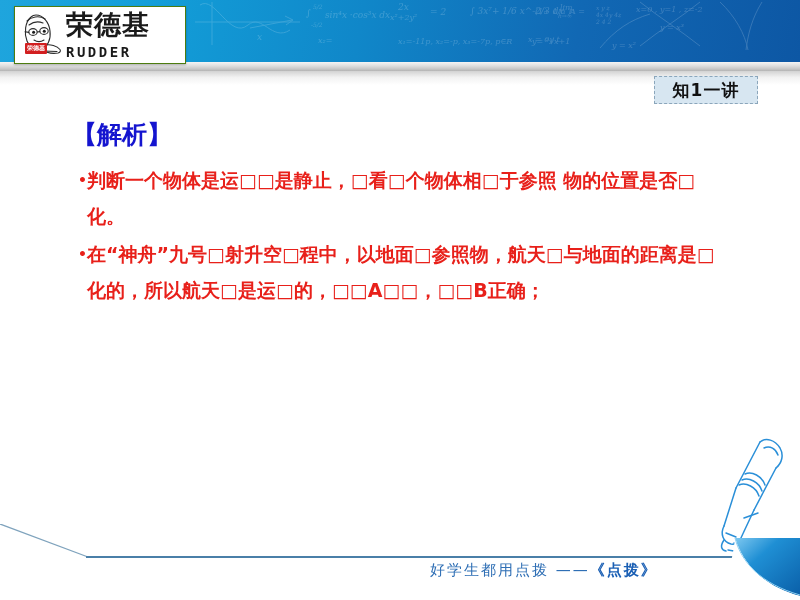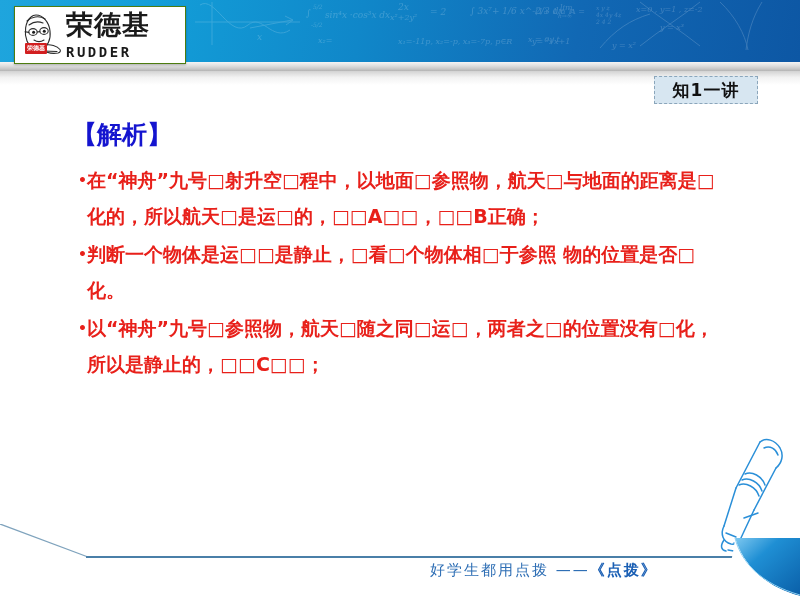--- a/index.html
+++ b/index.html
@@ -192,23 +192,22 @@
   <div class="logo-badge">荣德基</div>
 </div>
 
 <div class="lesson-tag">
   <span>知1一讲</span>
 </div>
 
 <div class="content">
   <div class="analysis-title">【解析】</div>
   <ul class="body-list">
+    <li class="body-item"><span class="bullet">•</span><span>判断一个物体是运□□是静止，□看□个物体相□于参照 物的位置是否□化。</span></li>
     <li class="body-item"><span class="bullet">•</span><span>在“神舟”九号□射升空□程中，以地面□参照物，航天□与地面的距离是□化的，所以航天□是运□的，□□A□□，□□B正确；</span></li>
-    <li class="body-item"><span class="bullet">•</span><span>判断一个物体是运□□是静止，□看□个物体相□于参照 物的位置是否□化。</span></li>
-    <li class="body-item"><span class="bullet">•</span><span>以“神舟”九号□参照物，航天□随之同□运□，两者之□的位置没有□化，所以是静止的，□□C□□；</span></li>
   </ul>
 </div>
 
 <svg class="pencil" viewBox="0 0 80 135">
   <g fill="none" stroke="#2a8fd8" stroke-width="1.5" stroke-linejoin="round" stroke-linecap="round">
     <path d="M46,12 C52,7 61,10 66,18 C70,25 68,33 62,38"></path>
     <path d="M46,12 L22,58"></path>
     <path d="M62,38 L40,80"></path>
     <path d="M50,18 C56,15 62,19 64,25"></path>
     <path d="M31,44 C38,41 48,46 51,55"></path>

